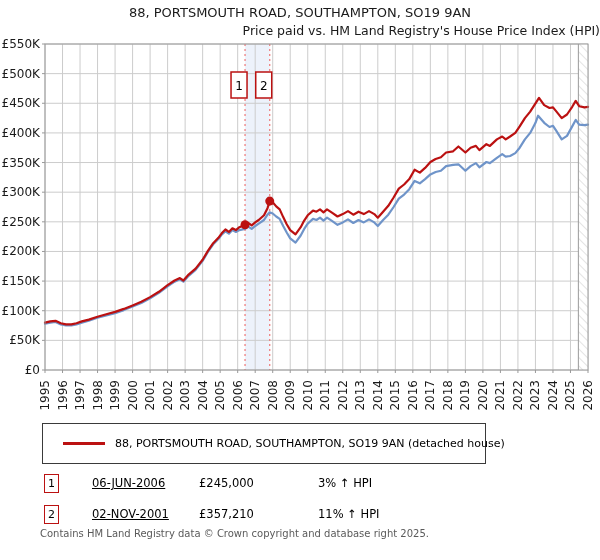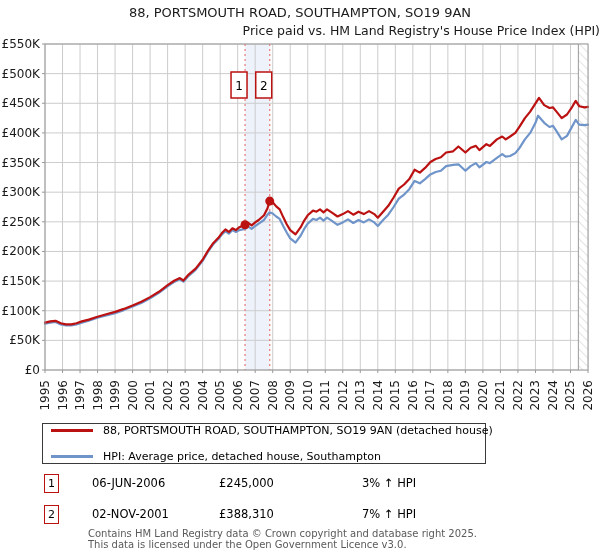--- a/index.html
+++ b/index.html
@@ -4,33 +4,33 @@
 <style>
   html,body{margin:0;padding:0;background:#fff;}
   #app{position:relative;width:600px;height:560px;background:#ffffff;
        font-family:"DejaVu Sans","Liberation Sans",sans-serif;overflow:hidden;border-radius:7px;}
   .title-wrap{position:absolute;top:4px;left:0;width:600px;text-align:center;color:#1a1a1a;}
   .title-line1{font-size:13px;line-height:18px;}
   .title-line2{font-size:12.5px;line-height:17px;text-align:right;}
   #plot{position:absolute;top:0;left:0;}
   .legend-box{position:absolute;left:42px;top:423px;width:444px;height:41px;
               border:1.5px solid #3a3a3a;background:#fff;box-sizing:border-box;
-              display:flex;flex-direction:column;justify-content:center;gap:13px;padding-left:8px;}
+              display:flex;flex-direction:column;justify-content:center;gap:13px;padding-left:20px;}
   .legend-row{display:flex;align-items:center;height:14px;}
   .legend-swatch{display:inline-block;width:42px;height:3px;margin-right:10px;flex:0 0 auto;}
   .legend-label{font-size:11px;color:#000;white-space:nowrap;}
   .sale-row{position:absolute;left:44px;width:520px;height:22px;display:flex;align-items:center;}
   .sale-row.r1{top:472px;}
   .sale-row.r2{top:503px;}
   .sale-num{display:inline-block;width:13px;height:17px;border:1.5px solid #bb1111;
             font-size:11px;color:#000;text-align:center;line-height:17px;background:#fff;flex:0 0 auto;}
-  .sale-date{font-size:11.5px;color:#000;position:absolute;left:48px;}
-  .sale-price{font-size:11.5px;color:#000;position:absolute;left:175px;}
-  .sale-hpi{font-size:11.5px;color:#000;position:absolute;left:274px;margin-left:44px;}
-  .footer{position:absolute;left:40px;top:529px;font-size:10px;line-height:10.5px;color:#5a5a5a;margin-left:48px;}
+  .sale-date{font-size:11.5px;color:#000;position:absolute;left:48px;text-decoration:underline;}
+  .sale-price{font-size:11.5px;color:#000;position:absolute;left:155px;}
+  .sale-hpi{font-size:11.5px;color:#000;position:absolute;left:274px;}
+  .footer{position:absolute;left:40px;top:529px;font-size:10px;line-height:10.5px;color:#5a5a5a;}
 </style>
 </head>
 <body>
 
 <div id="app">
 
   <div class="title-wrap">
     <div class="title-line1">88, PORTSMOUTH ROAD, SOUTHAMPTON, SO19 9AN</div>
     <div class="title-line2">Price paid vs. HM Land Registry's House Price Index (HPI)</div>
   </div>
@@ -189,37 +189,32 @@
       <text x="574.483870967742" y="380" text-anchor="end" font-size="12" fill="#1a1a1a" transform="rotate(-90 574.483870967742 380)">2025</text>
       <line x1="588" y1="370" x2="588" y2="373" stroke="#999999"></line>
       <text x="592" y="380" text-anchor="end" font-size="12" fill="#1a1a1a" transform="rotate(-90 592 380)">2026</text>
     </svg>
 
   <div class="legend-box">
     <div class="legend-row">
       <span class="legend-swatch" style="background: rgb(187, 17, 17);"></span>
       <span class="legend-label">88, PORTSMOUTH ROAD, SOUTHAMPTON, SO19 9AN (detached house)</span>
     </div>
-    <div class="legend-row">
-      <span class="legend-swatch" style="background: rgb(111, 148, 201);"></span>
-      <span class="legend-label">HPI: Average price, detached house, Southampton</span>
-    </div>
   </div>
 
   <div class="sale-row r1">
     <span class="sale-num">1</span>
     <span class="sale-date">06-JUN-2006</span>
     <span class="sale-price">£245,000</span>
     <span class="sale-hpi">3% ↑ HPI</span>
   </div>
   <div class="sale-row r2">
     <span class="sale-num">2</span>
     <span class="sale-date">02-NOV-2001</span>
-    <span class="sale-price">£388,310</span>
-    <span class="sale-hpi">7% ↑ HPI</span>
+    <span class="sale-price">£357,210</span>
+    <span class="sale-hpi">11% ↑ HPI</span>
   </div>
 
   <div class="footer">
     <div>Contains HM Land Registry data © Crown copyright and database right 2025.</div>
-    <div>This data is licensed under the Open Government Licence v3.0.</div>
   </div>
 
 </div>
 
 </body></html>

